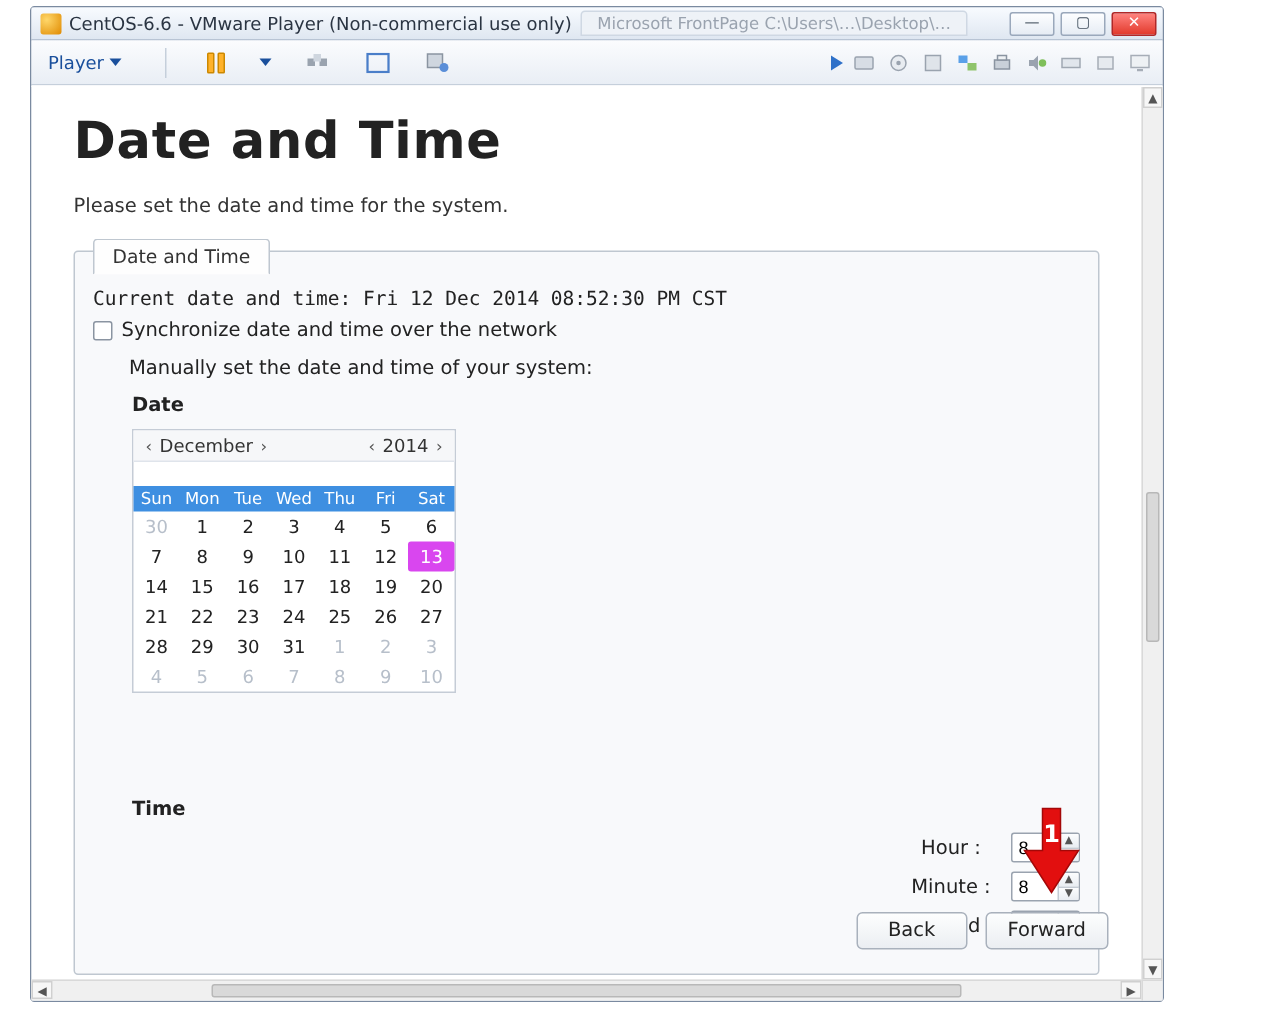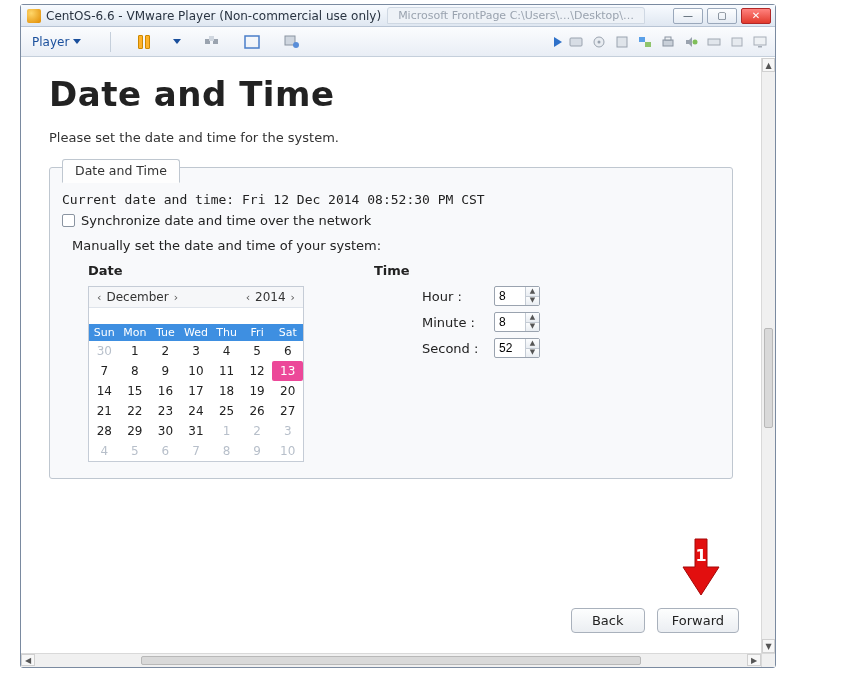--- a/index.html
+++ b/index.html
@@ -197,24 +197,24 @@
     margin: 2px 0 6px 0;
     color:#222;
   }
   .chk-row {
     display:flex; align-items:center; gap:6px; margin-bottom:10px;
     font-size:13px;
   }
   .chk {
     width:13px; height:13px; border:1px solid #8a94a1; border-radius:2px; background:#fff;
   }
-  .manual-label { margin: 6px 0 10px 10px; }
+  .manual-label { margin: 6px 0 10px 24px; }
 
   .dt-grid {
-    display:flex; gap:70px; margin-left:26px;
+    display:flex; gap:70px; margin-left:26px;flex-direction:column;
   }
   .col-title { font-weight:700; margin-bottom:8px; }
 
   
   .cal {
     width: 216px;
     border:1px solid #c5ccd6;
     background:#fff;
     font-size:12px;
   }
@@ -235,30 +235,30 @@
   .cal-dow div { text-align:center; padding:2px 0;}
   .cal-body {
     display:grid; grid-template-columns: repeat(7,1fr);
   }
   .cal-cell {
     text-align:center; padding:3px 0;
     color:#222;
   }
   .cal-cell.out { color:#b7bfca; }
   .cal-cell.sel {
-    background:#ec4899; color:#fff; border-radius:2px;
+    background:#d946ef; color:#fff; border-radius:2px;
   }
 
   
   .time-fields { margin-top:4px; }
   .time-row {
     display:flex; align-items:center; justify-content:flex-end;
     gap:8px; margin:6px 0;
   }
-  .time-row label { width:64px; text-align:left;margin-left:48px; }
+  .time-row label { width:64px; text-align:center;margin-left:48px; }
   .spin {
     display:flex; align-items:stretch;
     border:1px solid #9aa3af; border-radius:2px; background:#fff;
     height:20px; width:46px;
   }
   .spin input {
     width:30px; border:0; outline:0; font-size:12px; padding:0 4px;
     background:transparent;
   }
   .spin-btns {

